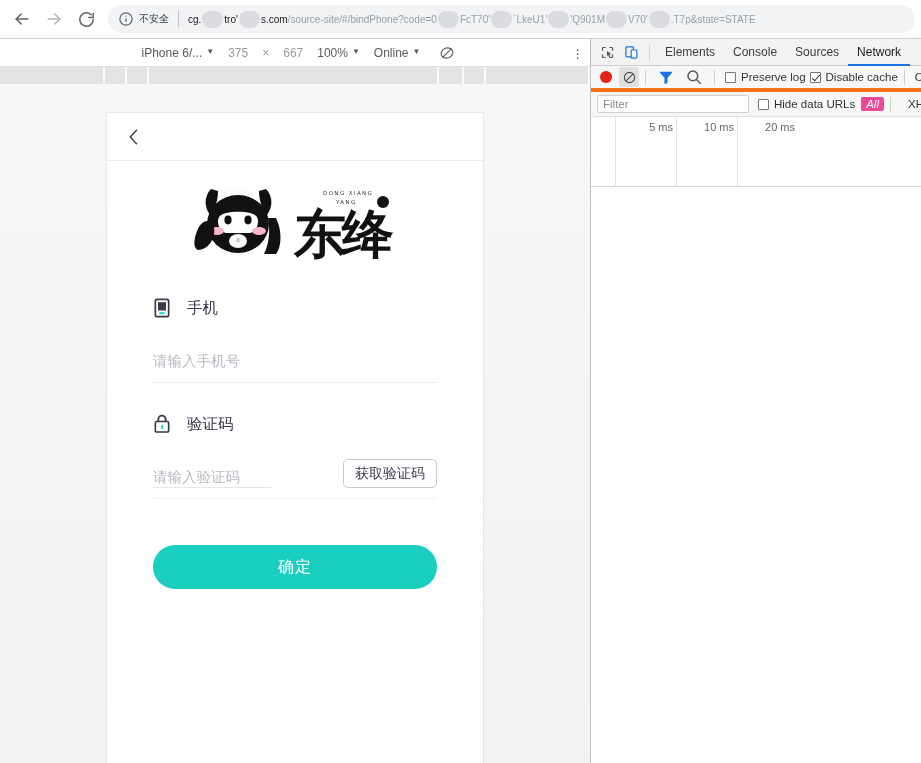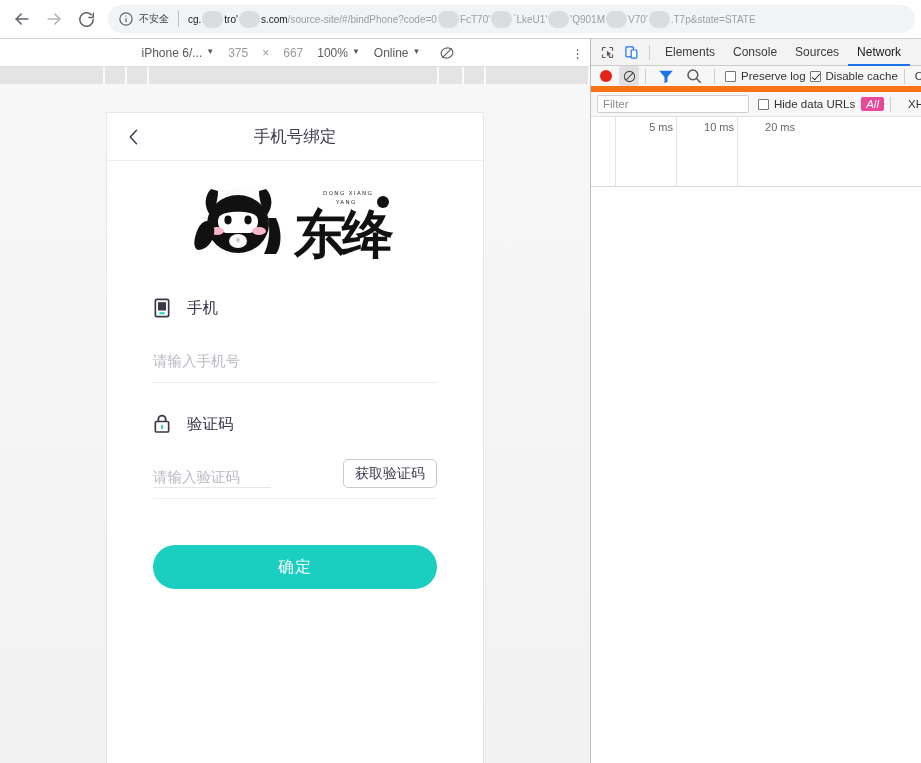--- a/index.html
+++ b/index.html
@@ -341,21 +341,21 @@
   .dt-tab.selected {
     color: #1a1a1a;
     box-shadow: inset 0 -2px 0 #1a73e8;
   }
 
   .dt-controls {
     height: 26px;
     display: flex;
     align-items: center;
     padding: 0 6px;
-    border-bottom: 6px solid #f97316;
+    border-bottom: 4px solid #f97316;
     flex: 0 0 auto;
     background: #f7f7f7;
   }
   .rec-dot {
     width: 12px; height: 12px;
     border-radius: 50%;
     background: #e62117;
     margin: 0 7px 0 3px;
     flex: 0 0 auto;
   }
@@ -565,21 +565,20 @@
 
     <div class="viewport-area">
       <div class="phone-page">
 
         <div class="page-header">
           <div class="back-btn">
             <svg width="20" height="20" viewBox="0 0 24 24" fill="none" stroke="currentColor" stroke-width="1.7" stroke-linecap="round" stroke-linejoin="round">
               <polyline points="15 4 7.5 12 15 20"></polyline>
             </svg>
           </div>
-          <div class="page-title">手机号绑定</div>
         </div>
 
         <div class="logo-area">
           <svg class="logo-svg" width="210" height="90" viewBox="0 0 210 90">
 
             <circle cx="48" cy="46" r="34" fill="#fdfbfa"></circle>
 
             <path d="M21 13 C14 20 14 31 20 39 C25 34 28 24 28 15 Z" fill="#111"></path>
 
             <path d="M76 13 C83 20 83 31 77 39 C72 34 69 24 69 15 Z" fill="#111"></path>

